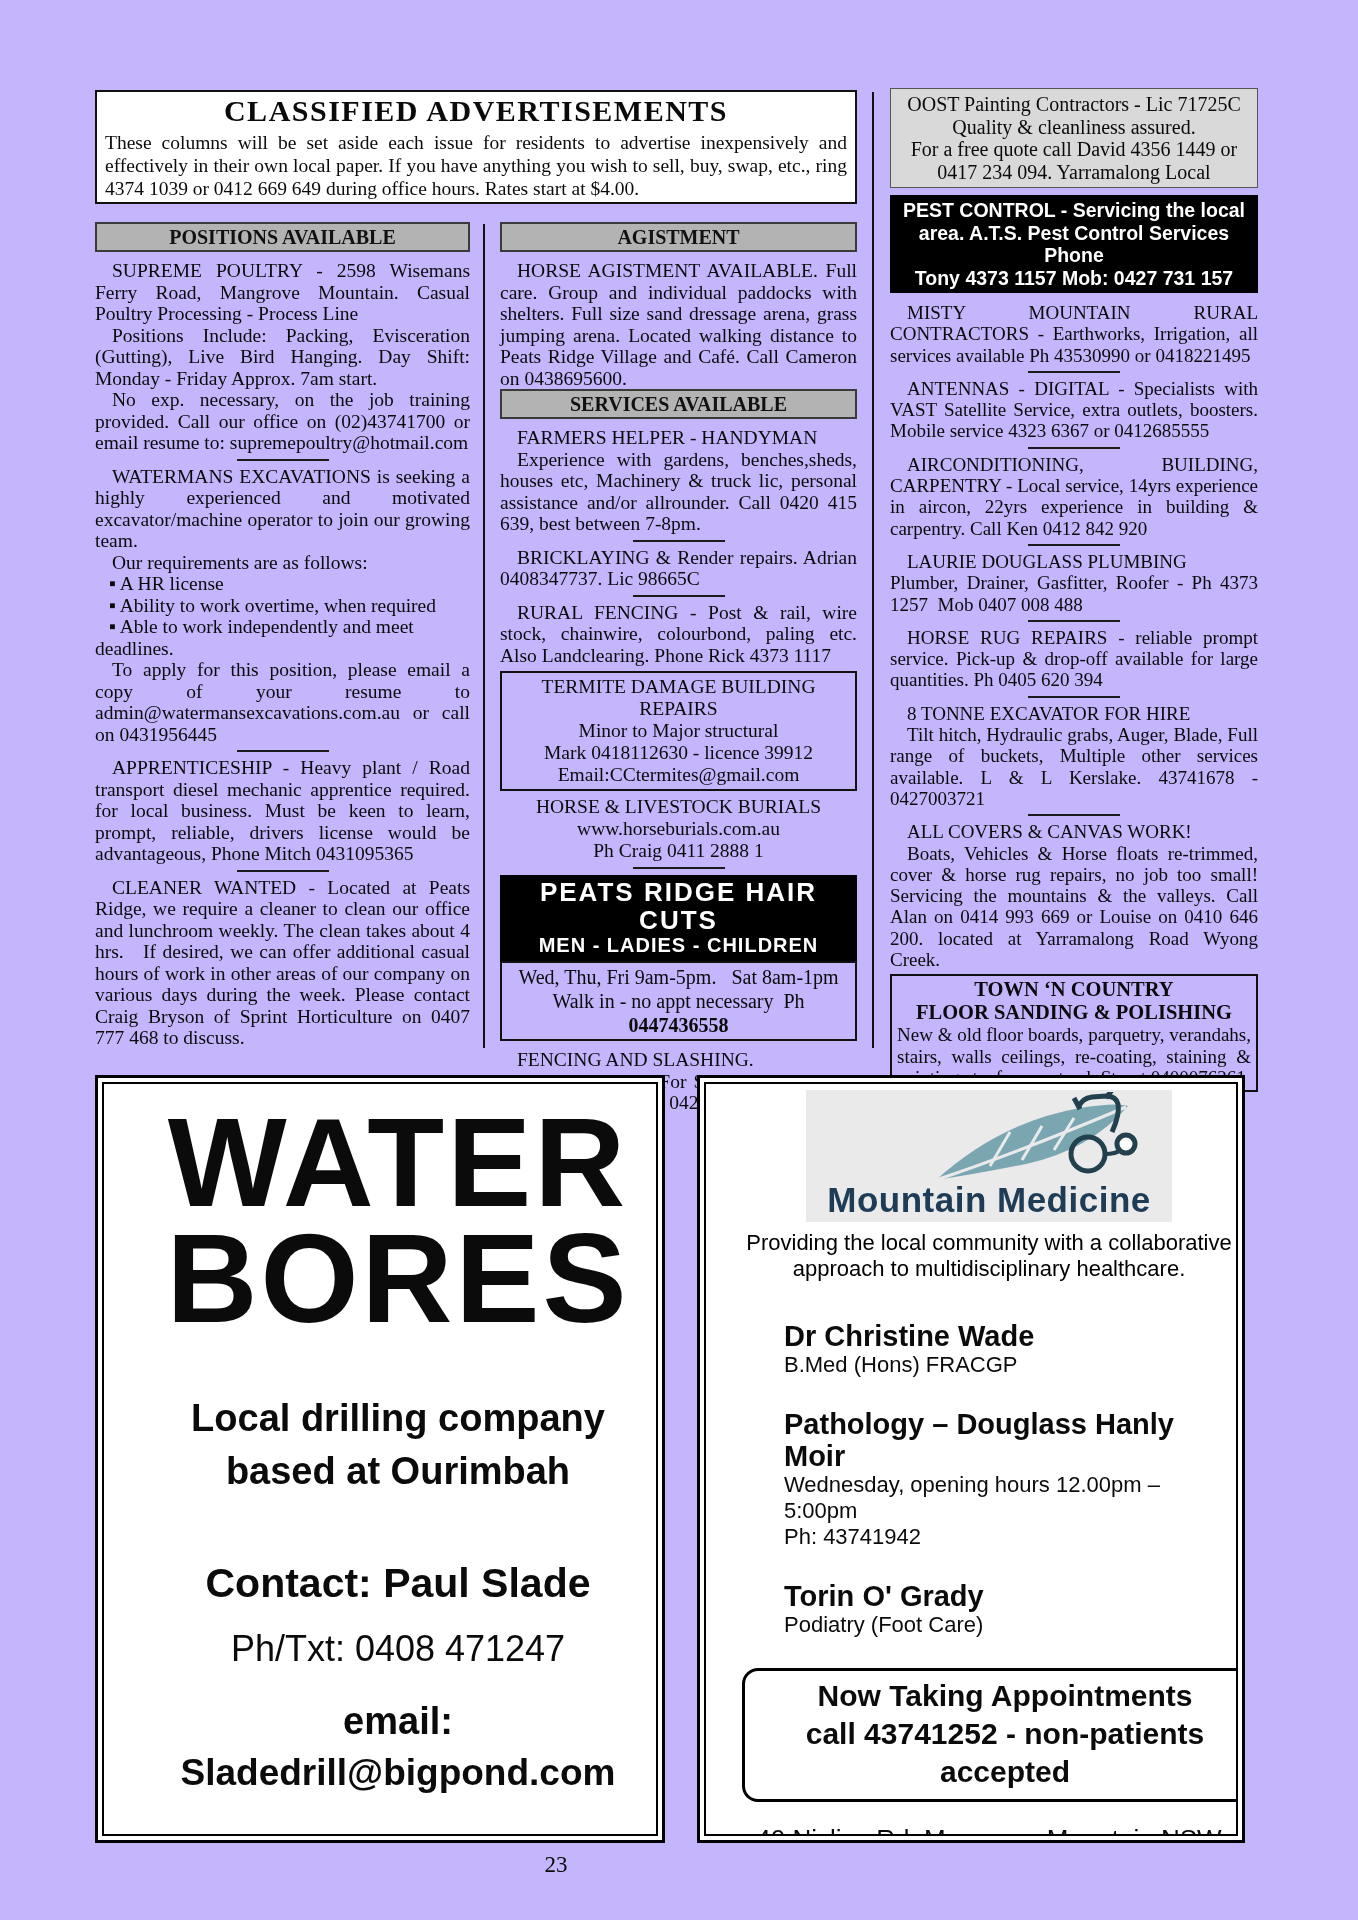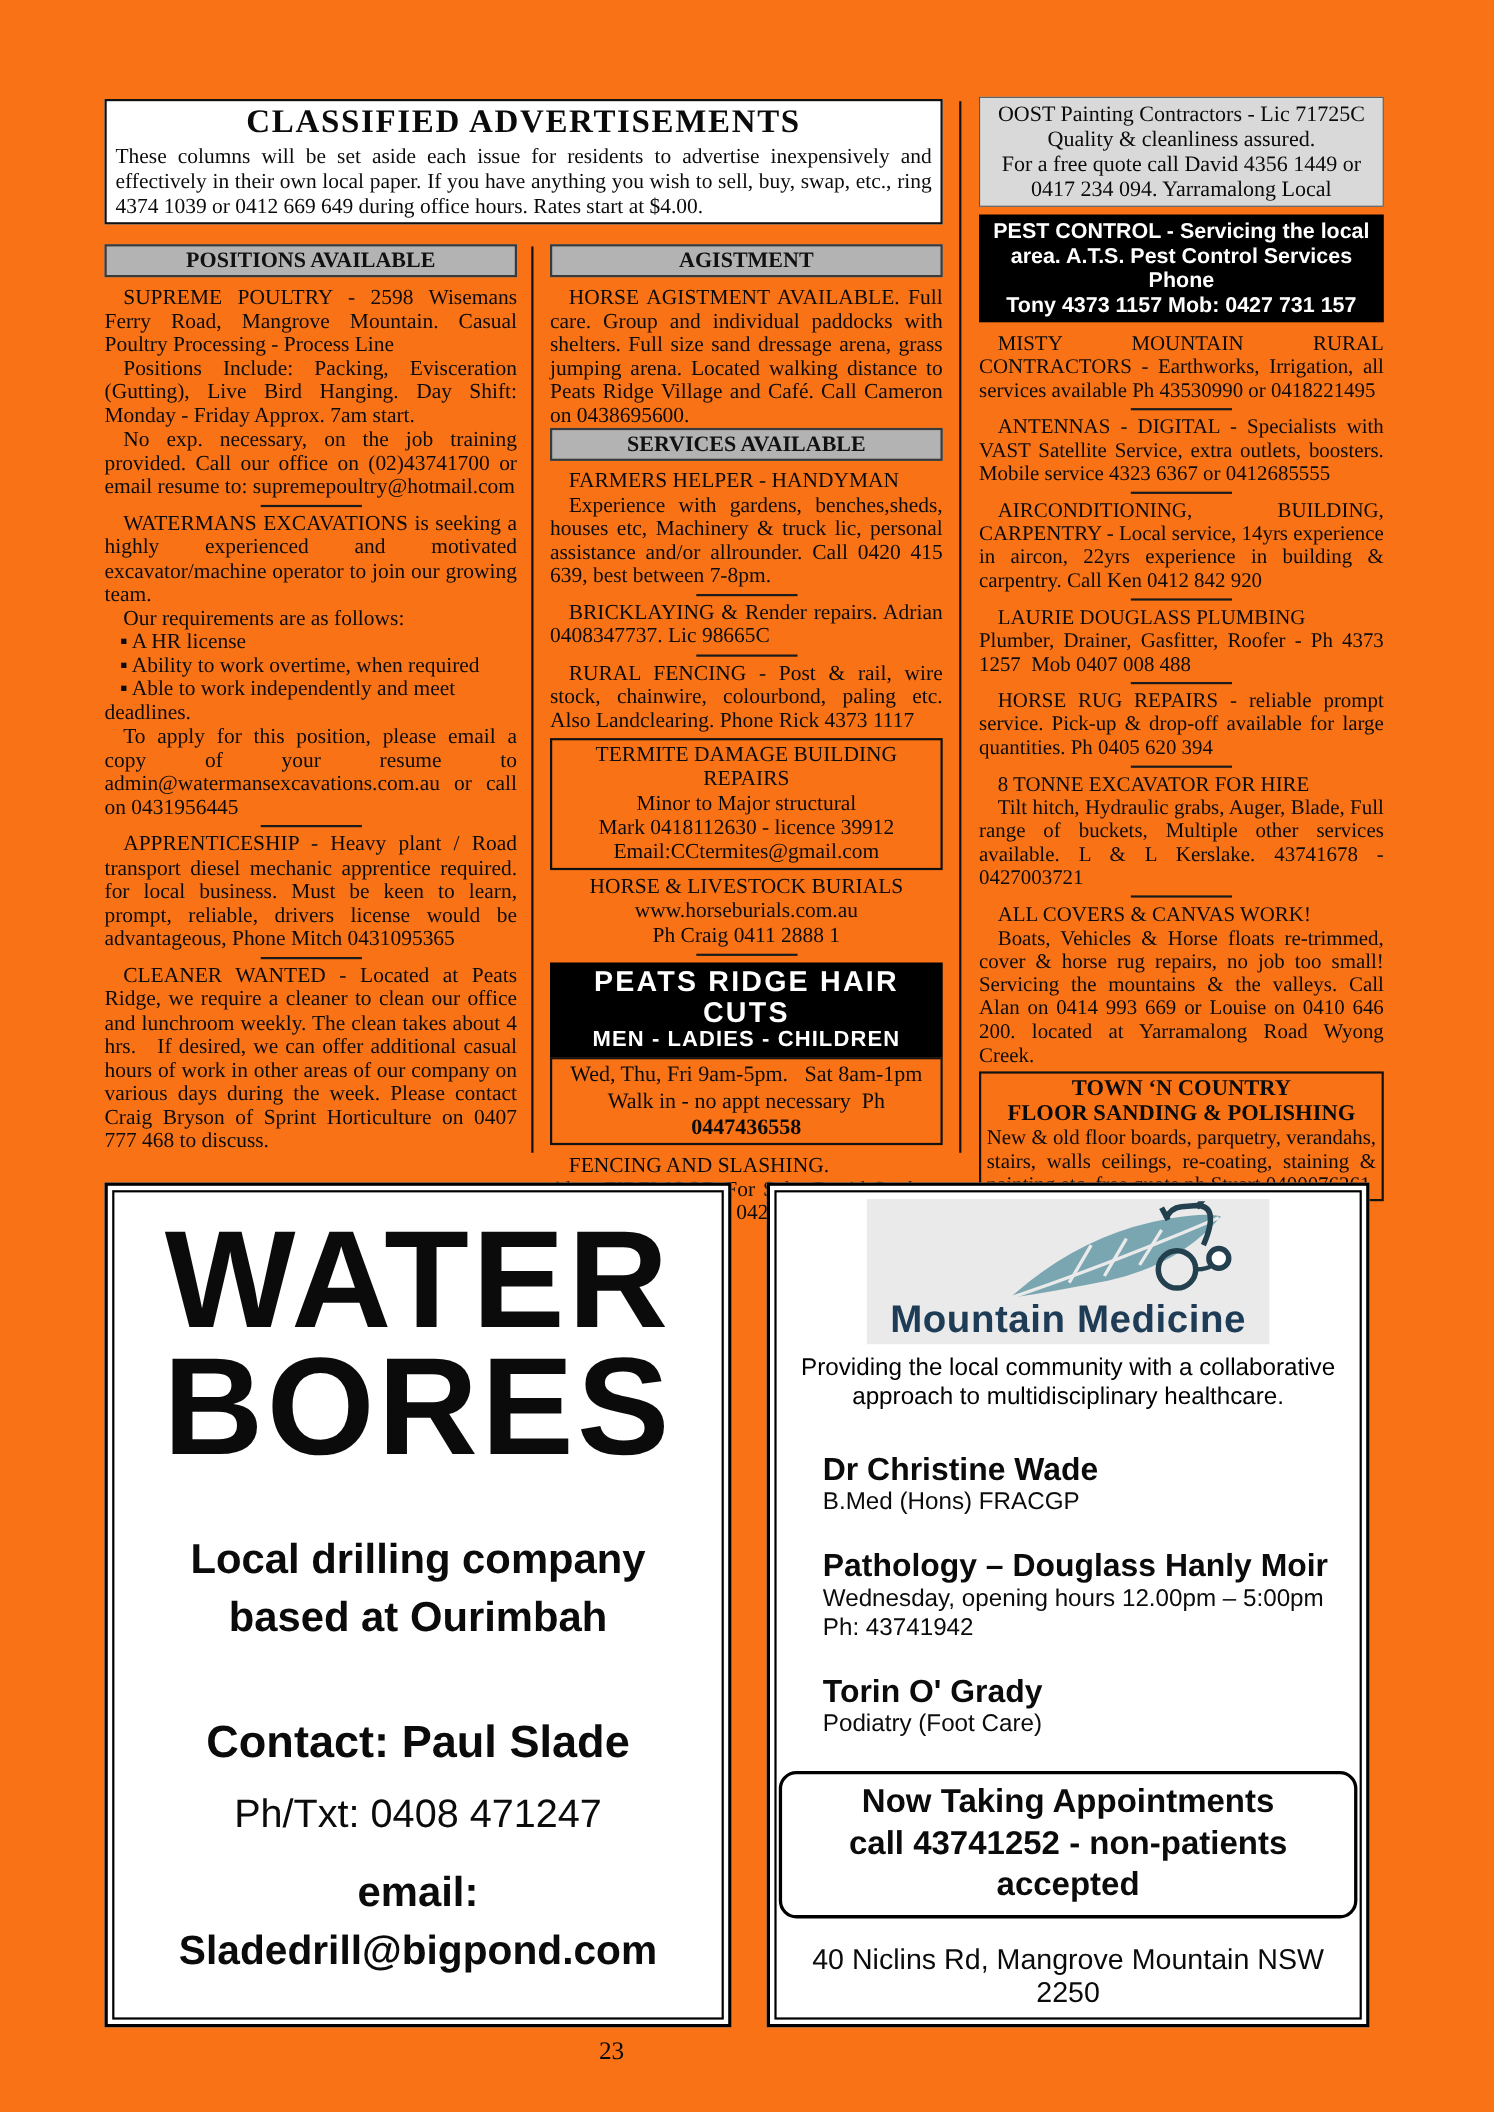--- a/index.html
+++ b/index.html
@@ -1,19 +1,19 @@
 <!DOCTYPE html>
 <html><head>
 <meta charset="utf-8">
 <style>
   * { box-sizing: border-box; }
   html,body { margin:0; padding:0; background:#888; }
   .page {
     position:relative; width:1358px; height:1920px; margin:0 auto;
-    background:#f97316; font-family:"Liberation Serif", serif; color:#0b0b0b;
+    background:#c4b5fd; font-family:"Liberation Serif", serif; color:#0b0b0b;
     overflow:hidden;
   }
   
   .masthead {
     position:absolute; left:95px; top:90px; width:762px; height:114px;
     border:2px solid #111; padding:2px 8px 0 8px; background:#fff;
   }
   .masthead-title { text-align:center; font-size:30px; font-weight:bold; letter-spacing:1.5px; margin:0 0 3px 0; }
   .masthead-intro { margin:0; font-size:19.5px; line-height:23px; text-align:justify; }
 
@@ -70,21 +70,21 @@
   .floor-box { border:2px solid #111; padding:2px 5px; margin-top:4px; }
   .floor-box .t { text-align:center; font-weight:bold; font-size:20.5px; line-height:23px; }
   .floor-box p { margin:0; text-align:justify; font-size:19px; line-height:21.3px; }
 
   
   .ad-outer {
     position:absolute; border:3px solid #000; padding:4px; background:#fff;
   }
   .ad-inner {
     border:2px solid #000; width:100%; height:100%;
-    font-family:"Liberation Sans", sans-serif; text-align:center; overflow:hidden;
+    font-family:"Liberation Sans", sans-serif; text-align:center; overflow:hidden;padding-left:36px;
   }
   #water-ad    { left:95px;  top:1075px; width:570px; height:768px; }
   #medicine-ad { left:697px; top:1075px; width:548px; height:768px; }
 
   .wb-word { font-size:126px; line-height:106px; font-weight:bold; letter-spacing:3px; }
   .wb-word.first { margin-top:26px; }
   .wb-word.second { margin-top:10px; }
   .wb-tagline { margin-top:60px; font-size:38px; line-height:53px; font-weight:bold; }
   .wb-contact { margin-top:62px; font-size:41px; line-height:46px; font-weight:bold; }
   .wb-phone   { margin-top:20px; font-size:36px; line-height:46px; font-weight:normal; }

